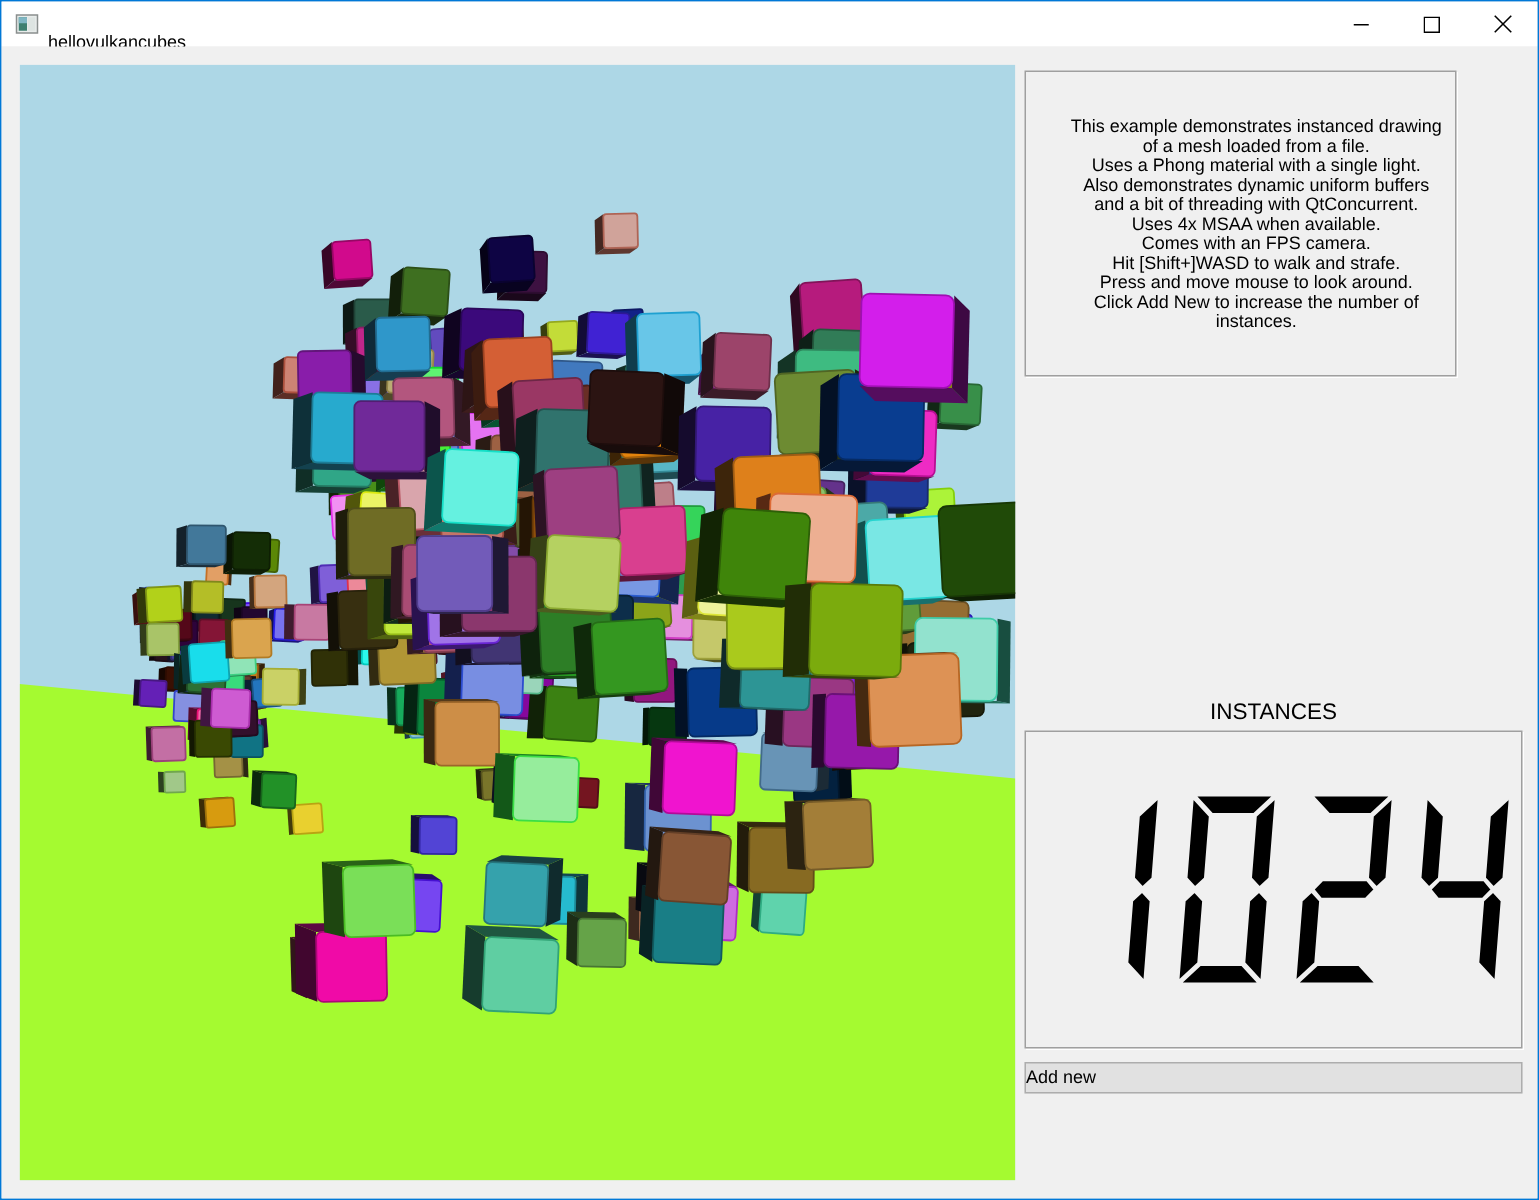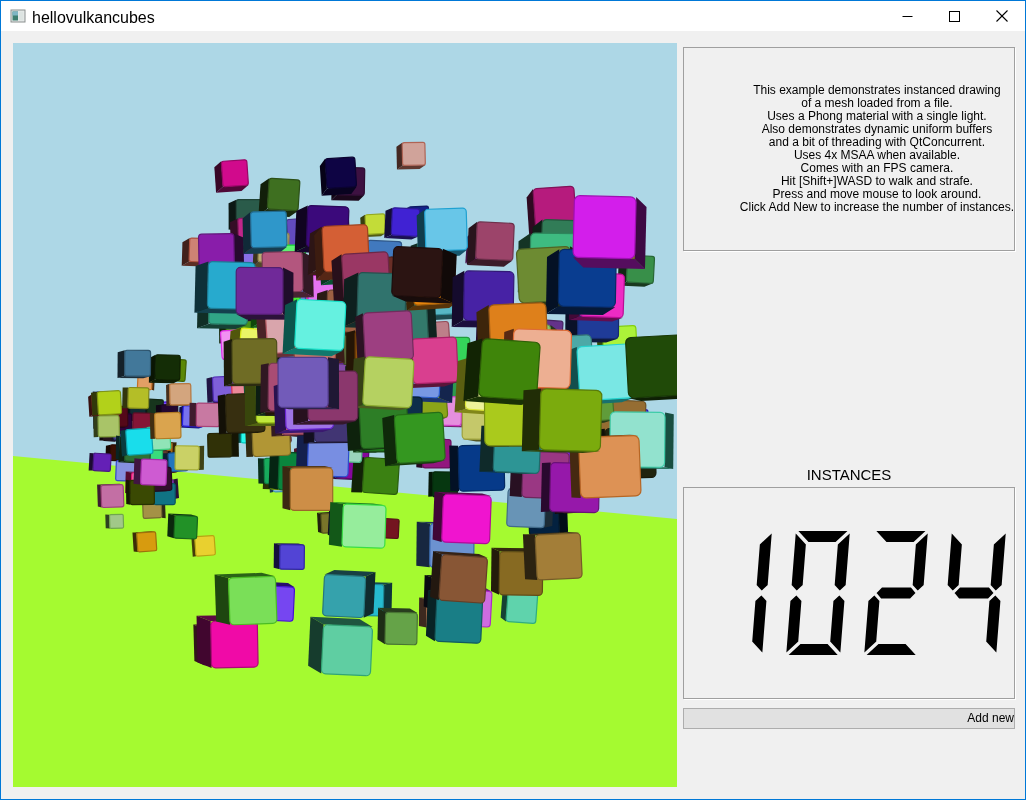--- a/index.html
+++ b/index.html
@@ -2,42 +2,42 @@
 <html><head>
 <meta charset="utf-8">
 <style>
   html,body{margin:0;padding:0;background:#444;font-family:"Liberation Sans",sans-serif;}
   *{box-sizing:border-box;}
   .window{position:relative;width:1026px;height:800px;background:#f0f0f0;
           border:1px solid #0078d7;overflow:hidden;}
   
   .titlebar{position:absolute;left:0;top:0;width:1024px;height:30px;background:#ffffff;}
   .app-icon{position:absolute;left:9px;top:7px;width:16px;height:16px;}
-  .title-text{position:absolute;left:31px;top:8px;font-size:16px;color:#000;white-space:nowrap;}
+  .title-text{position:absolute;left:31px;top:20px;font-size:12px;color:#000;white-space:nowrap;}
   .win-btn{position:absolute;top:0;width:47px;height:30px;display:flex;align-items:center;justify-content:center;}
   .win-btn svg{display:block;}
   .btn-min{right:94px;}
   .btn-max{right:47px;}
   .btn-close{right:0;}
   
   .client{position:absolute;left:0;top:30px;width:1024px;height:768px;background:#f0f0f0;}
   .viewport{position:absolute;left:12px;top:12px;width:664px;height:744px;overflow:hidden;}
   .viewport svg{display:block;}
   
   .right-panel{position:absolute;left:682px;top:0;width:332px;height:768px;}
   .frame{border:1px solid #9f9f9f;box-shadow:1px 1px 0 #ffffff;background:#f0f0f0;}
-  .info-frame{position:absolute;left:0;top:16px;width:332px;height:204px;
+  .info-frame{position:absolute;left:0;top:16px;width:288px;height:204px;
               display:flex;align-items:center;justify-content:flex-end;padding-left:21px;}
   .info-text{font-size:12px;line-height:13px;color:#000;text-align:center;white-space:pre-line;}
   .instances-label{position:absolute;left:0;top:435px;width:332px;text-align:center;
                    font-size:15px;color:#000;}
   .lcd-frame{position:absolute;left:0;top:456px;width:332px;height:212px;}
   .lcd-frame svg{position:absolute;left:10px;top:38px;}
   .push-btn{position:absolute;left:0;width:332px;height:21px;background:#e1e1e1;
-            border:1px solid #adadad;font-size:12px;color:#000;text-align:right;
+            border:1px solid #adadad;font-size:12px;color:#000;text-align:left;
             line-height:19px;padding:0;font-family:"Liberation Sans",sans-serif;}
   .btn-add{top:677px;}
   .btn-pause{top:706px;}
   .btn-quit{top:735px;}
 </style>
 </head>
 <body>
 
 <div class="window">
 

